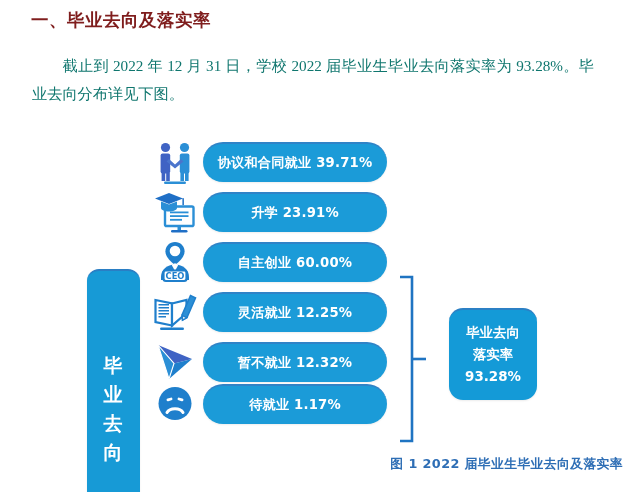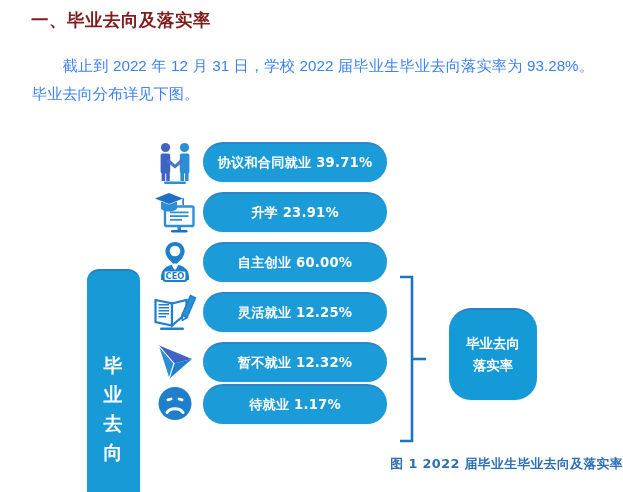--- a/index.html
+++ b/index.html
@@ -28,24 +28,24 @@
     letter-spacing: 0.5px;
     white-space: nowrap;
   }
 
   
   .body-paragraph {
     position: absolute;
     left: 32px;
     top: 52px;
     width: 562px;
-    font-family: Liberation Sans, sans-serif;
+    font-family: Liberation Serif, serif;
     font-size: 15.2px;
     line-height: 28px;
-    color: #3b82f6;
+    color: #0f766e;
     text-indent: 2em;
     text-align: justify;
   }
 
   
   .figure {
     position: absolute;
     left: 0;
     top: 128px;
     width: 623px;
@@ -144,21 +144,21 @@
   .bracket svg { display: block; }
 
   
   .result-box {
     position: absolute;
     left: 449px;
     top: 180px;
     width: 88px;
     height: 92px;
     background: #149ad7;
-    border-radius: 22px;
+    border-radius: 14px;
     border-top: 2px solid #2b80c5;
     box-sizing: border-box;
     box-shadow: 0 1px 2px rgba(0,0,0,0.08);
     display: flex;
     flex-direction: column;
     align-items: center;
     justify-content: center;
   }
   .result-line {
     color: #ffffff;
@@ -312,17 +312,18 @@
   <div class="bracket">
     <svg width="34" height="170" viewBox="0 0 34 170" xmlns="http://www.w3.org/2000/svg">
       <path d="M2 3 L14 3 L14 167 L2 167" fill="none" stroke="#1f74c2" stroke-width="2.6"></path>
       <path d="M14 85 L28 85" fill="none" stroke="#1f74c2" stroke-width="2.6"></path>
     </svg>
   </div>
 
   <div class="result-box">
     <div class="result-line">毕业去向</div>
     <div class="result-line">落实率</div>
+    <div class="result-line">93.28%</div>
   </div>
 
 </div>
 
 <div class="figure-caption">图 1  2022 届毕业生毕业去向及落实率</div>
 
 </body></html>

